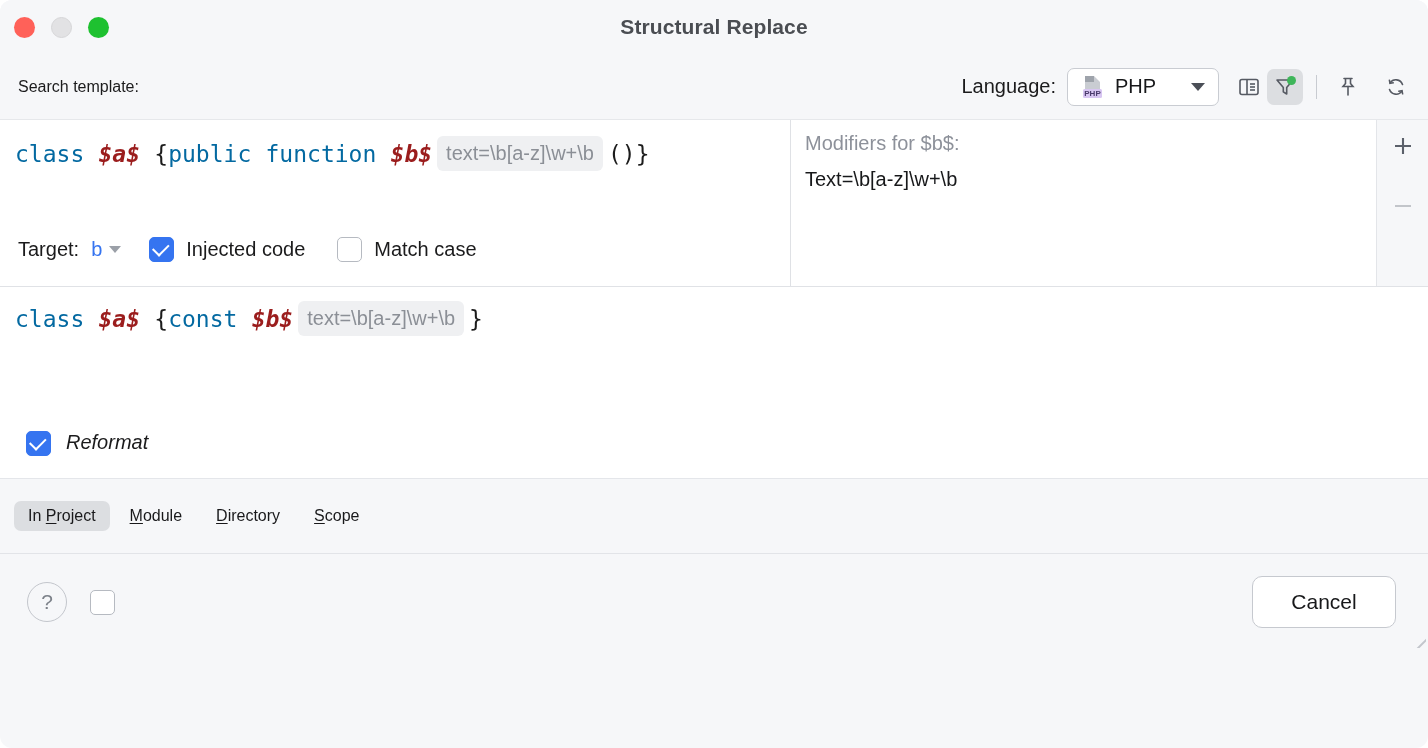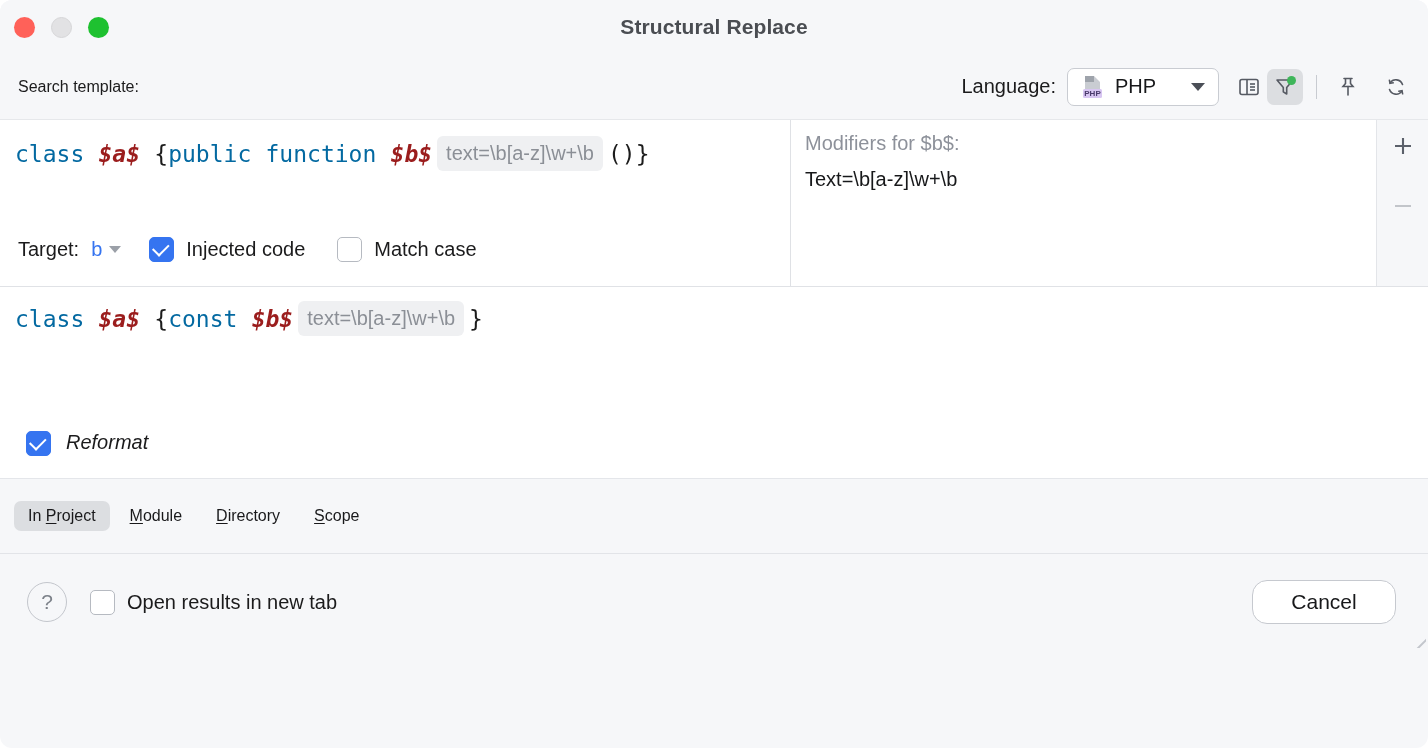--- a/index.html
+++ b/index.html
@@ -348,22 +348,22 @@
     font-size: 20px;
     color: #1b1b1c;
   }
   .bottom-right {
     margin-left: auto;
     display: flex;
     align-items: center;
     gap: 24px;
   }
   .btn {
-    height: 44px;
-    border-radius: 15px;
+    height: 52px;
+    border-radius: 10px;
     font-size: 21px;
     display: flex;
     align-items: center;
     justify-content: center;
     box-sizing: border-box;
   }
   .btn.cancel {
     min-width: 144px;
     background: #ffffff;
     border: 1px solid #c6c9cf;
@@ -552,21 +552,20 @@
     </div>
     <div class="scope-tab">
       <span></span><span class="mn">S</span><span>cope</span>
     </div>
   </div>
 
   <div class="bottombar">
     <div class="help-btn">?</div>
 
     <span class="cbox off"></span>
-    <span class="newtab-label">Open results in new tab</span>
 
     <div class="bottom-right">
       <div class="btn cancel">Cancel</div>
     </div>
 
     <div class="resize-grip">
         <i></i>
       </div>
   </div>
 

